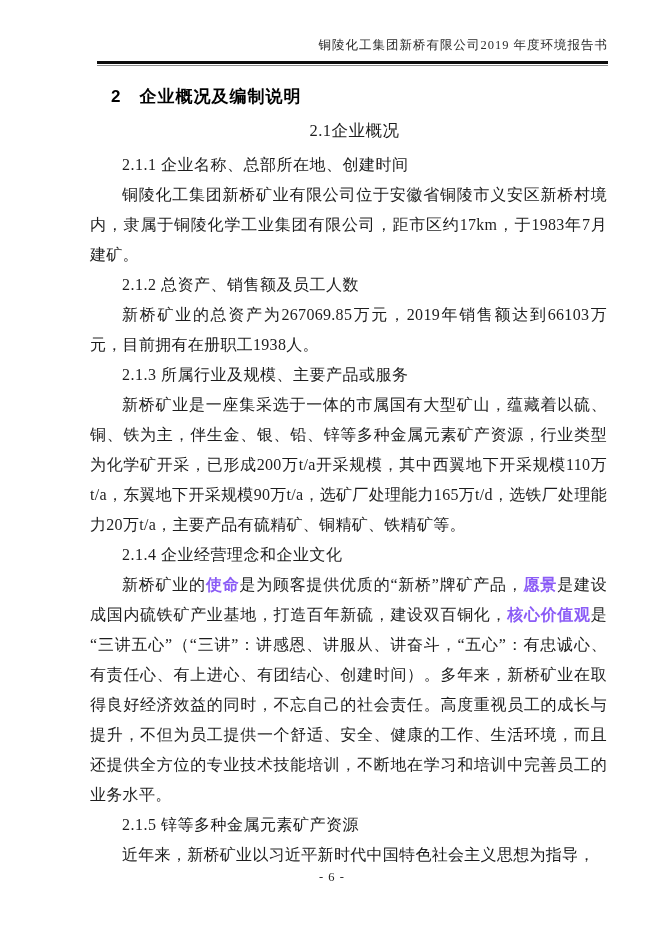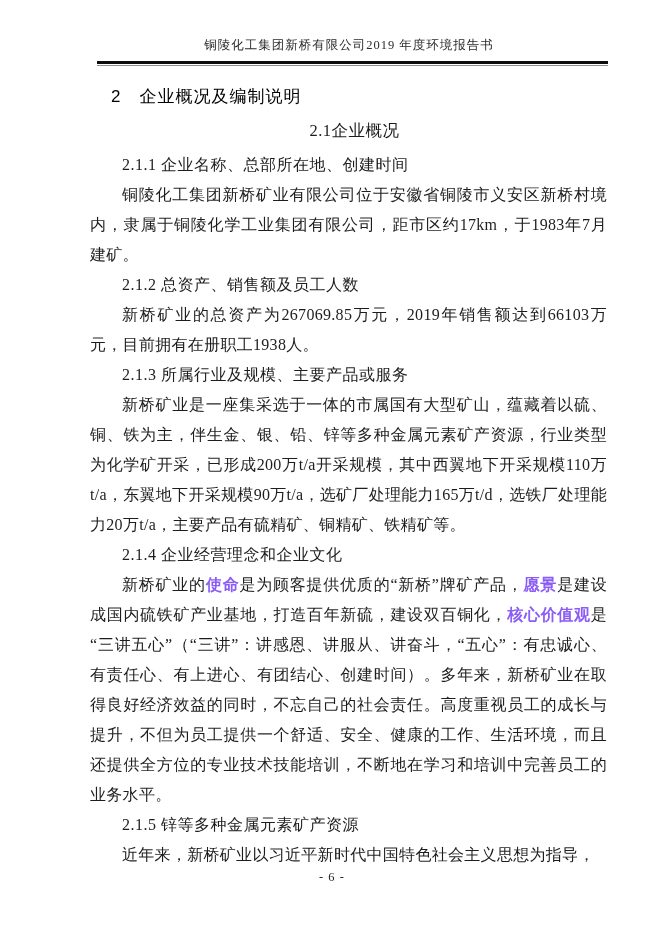--- a/index.html
+++ b/index.html
@@ -11,40 +11,40 @@
     overflow: hidden;
     position: relative;
   }
   .page {
     position: absolute; inset: 0;
     background: #ffffff;
   }
   .running-head {
     position: absolute;
     top: 37px; left: 90px; width: 518px;
-    text-align: center;
+    text-align: right;
     font-size: 12.5px;
     letter-spacing: 1px;
     color: #2a2a2a;
     white-space: nowrap;
   }
   .head-rule {
     position: absolute;
     top: 61px; left: 97px; width: 511px;
     height: 1px;
     border-top: 3px solid #0d0d0d;
     border-bottom: 1px solid #8d8d8d;
   }
   .content {
     position: absolute;
     top: 76px; left: 90px; width: 517px;
   }
   .chapter {
     font-family: "Liberation Sans", "DejaVu Sans", sans-serif;
-    font-weight: normal;
+    font-weight: bold;
     font-size: 17px;
     color: #000000;
     margin: 6px 0 0 21px;
     line-height: 30px;
     height: 32px;
     letter-spacing: 1px;
   }
   .section {
     font-size: 16.5px;
     font-weight: normal;

